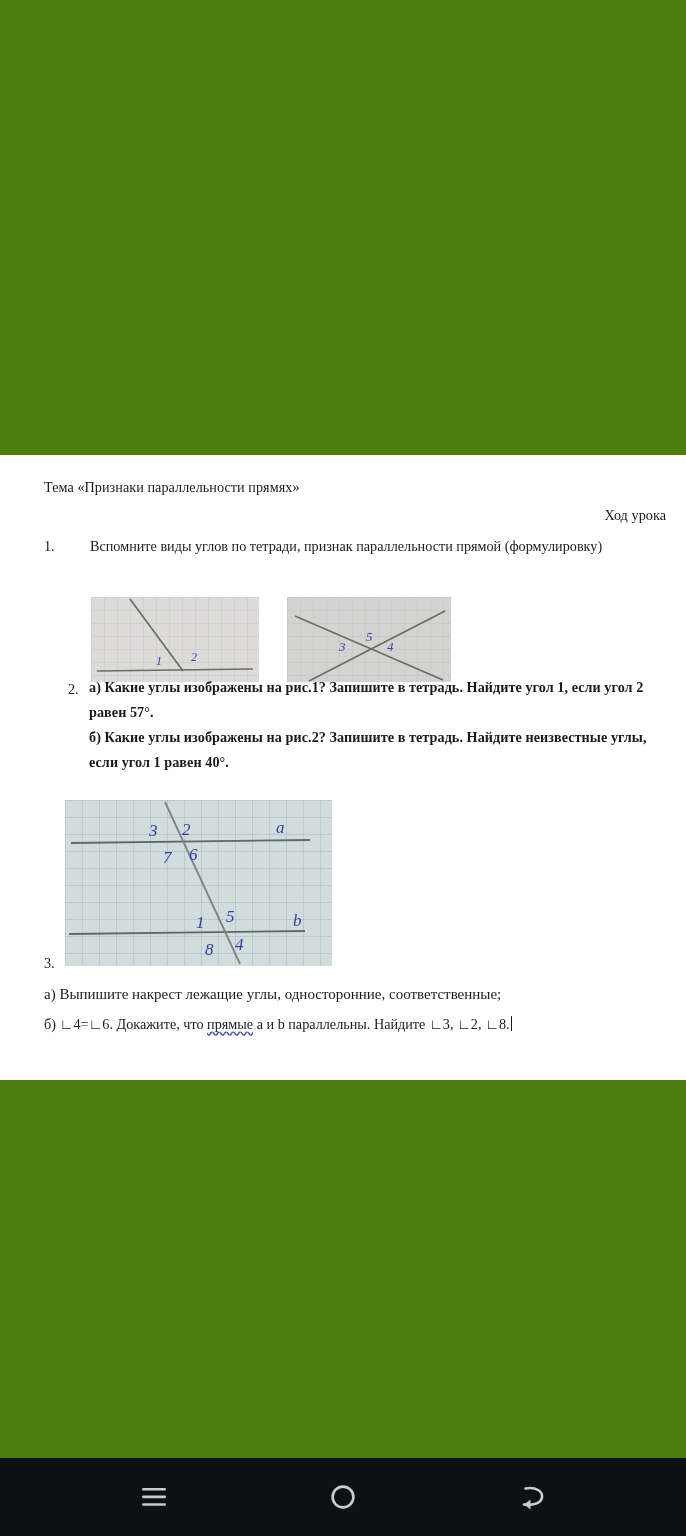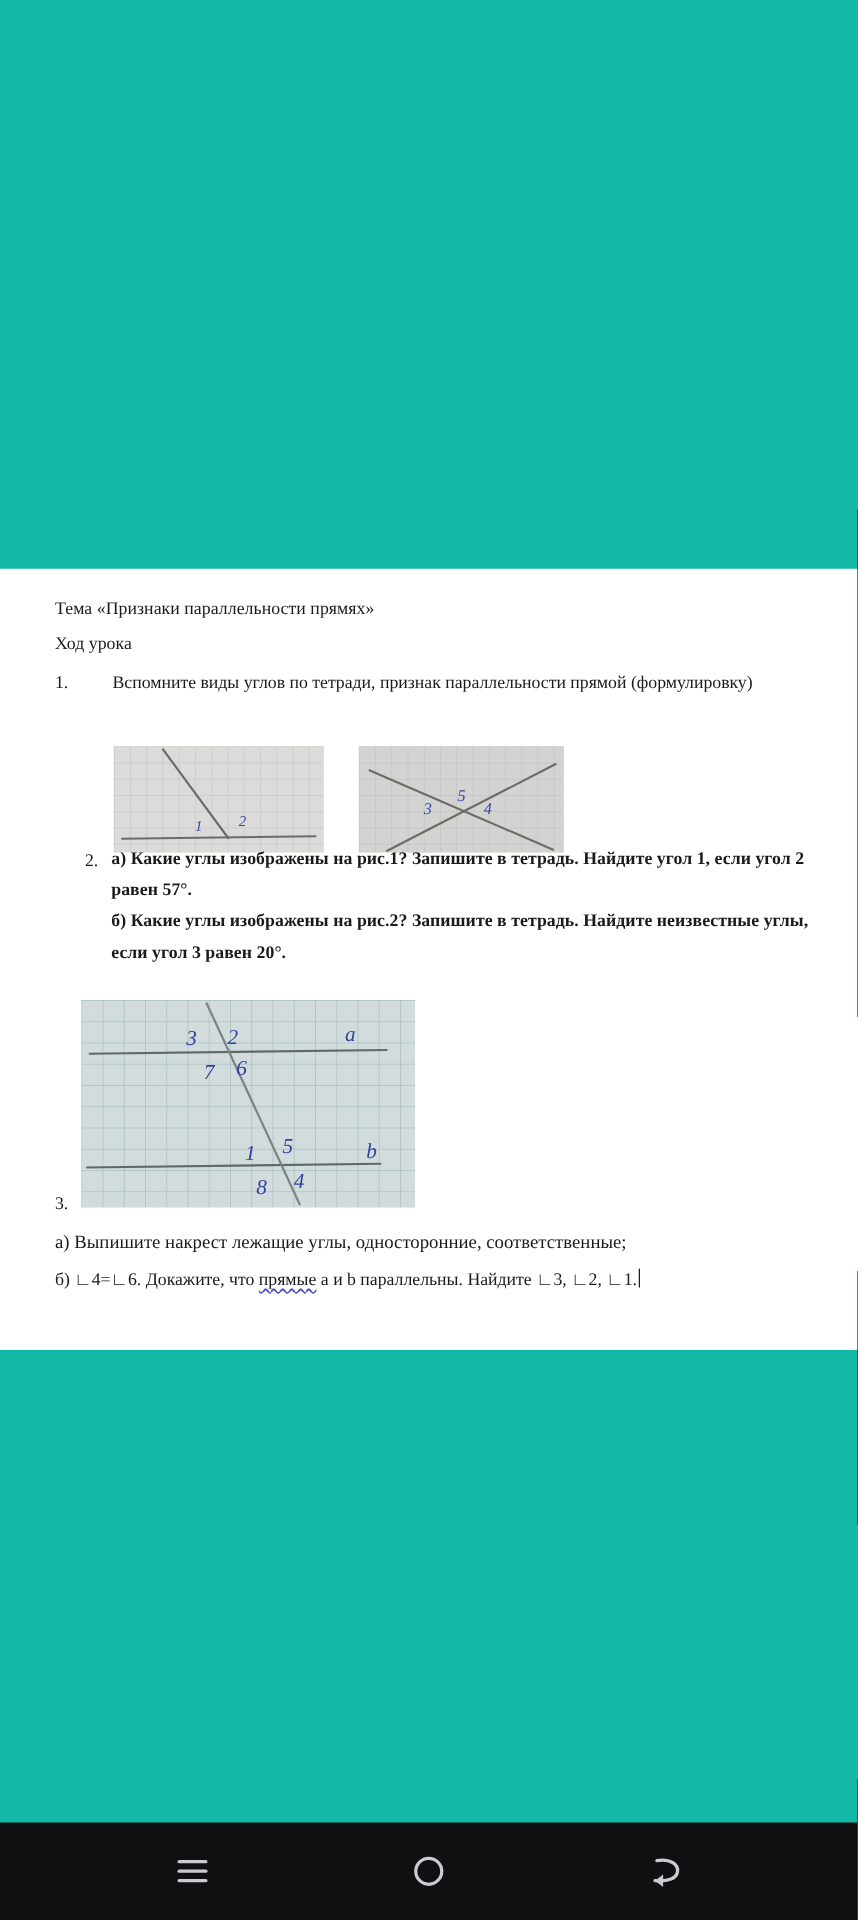--- a/index.html
+++ b/index.html
@@ -5,21 +5,21 @@
   * { box-sizing: border-box; margin: 0; padding: 0; }
   html, body {
     width: 686px; height: 1536px;
     background: #17191c;
     font-family: "Liberation Serif", serif;
     overflow: hidden;
   }
   .screen {
     position: relative;
     width: 686px; height: 1536px;
-    background: #14b8a6;
+    background: #4d7c0f;
   }
   
   .doc {
     position: absolute;
     left: 0; top: 455px;
     width: 686px; height: 625px;
     background: #ffffff;
     color: #1a1a1a;
   }
   .doc-inner {
@@ -27,21 +27,21 @@
     width: 100%; height: 100%;
     padding: 20px 20px 0 44px;
   }
   .line {
     font-size: 14.2px;
     line-height: 25px;
     letter-spacing: 0.05px;
     white-space: nowrap;
   }
   .title { margin-bottom: 3px; }
-  .subtitle { margin-bottom: 6px; }
+  .subtitle { margin-bottom: 6px; text-align: right; }
 
   
   .item1 {
     position: relative;
     padding-left: 30px;
   }
   .item1 .num {
     position: absolute; left: 0; top: 0;
     font-size: 14.2px; line-height: 25px;
   }
@@ -198,21 +198,21 @@
             <text x="52" y="54" fill="#3a46a0" font-family="Liberation Serif, serif" font-size="13" font-style="italic">3</text>
             <text x="79" y="44" fill="#3a46a0" font-family="Liberation Serif, serif" font-size="13" font-style="italic">5</text>
             <text x="100" y="54" fill="#3a46a0" font-family="Liberation Serif, serif" font-size="13" font-style="italic">4</text>
           </svg>
         </div>
       </div>
 
       <div class="item2-num">2.</div>
       <div class="item2-body">
         <div class="line">а) Какие углы изображены на рис.1? Запишите в тетрадь. Найдите угол 1, если угол 2 равен 57°.</div>
-        <div class="line">б) Какие углы изображены на рис.2? Запишите в тетрадь. Найдите неизвестные углы, если угол 3 равен 20°.</div>
+        <div class="line">б) Какие углы изображены на рис.2? Запишите в тетрадь. Найдите неизвестные углы, если угол 1 равен 40°.</div>
       </div>
 
       <div class="fig3">
         <svg viewBox="0 0 267 166" preserveAspectRatio="none" aria-hidden="true">
           <defs>
             <pattern id="gridC" width="17" height="17" patternUnits="userSpaceOnUse">
               <path d="M17 0 L0 0 0 17" fill="none" stroke="#93b3b8" stroke-width="0.8"></path>
             </pattern>
           </defs>
           <rect width="267" height="166" fill="#d3dcdd"></rect>
@@ -238,21 +238,21 @@
 
           <text x="228" y="126" fill="#33409c" font-family="Liberation Serif, serif" font-size="17" font-style="italic">b</text>
         </svg>
       </div>
 
       <div class="item3-num">3.</div>
 
       <div class="item3-a">а) Выпишите накрест лежащие углы, односторонние, соответственные;</div>
 
       <div class="item3-b">
-        <span>б) ∟4=∟6. Докажите, что </span><span class="spell">прямые</span><span> а и b параллельны. Найдите ∟3, ∟2, ∟1.</span><span class="caret"></span>
+        <span>б) ∟4=∟6. Докажите, что </span><span class="spell">прямые</span><span> а и b параллельны. Найдите ∟3, ∟2, ∟8.</span><span class="caret"></span>
       </div>
 
     </div>
   </div>
 
   <div class="navbar">
 
     <div class="navbtn">
       <span>
         <svg width="26" height="22" viewBox="0 0 26 22" aria-hidden="true">

